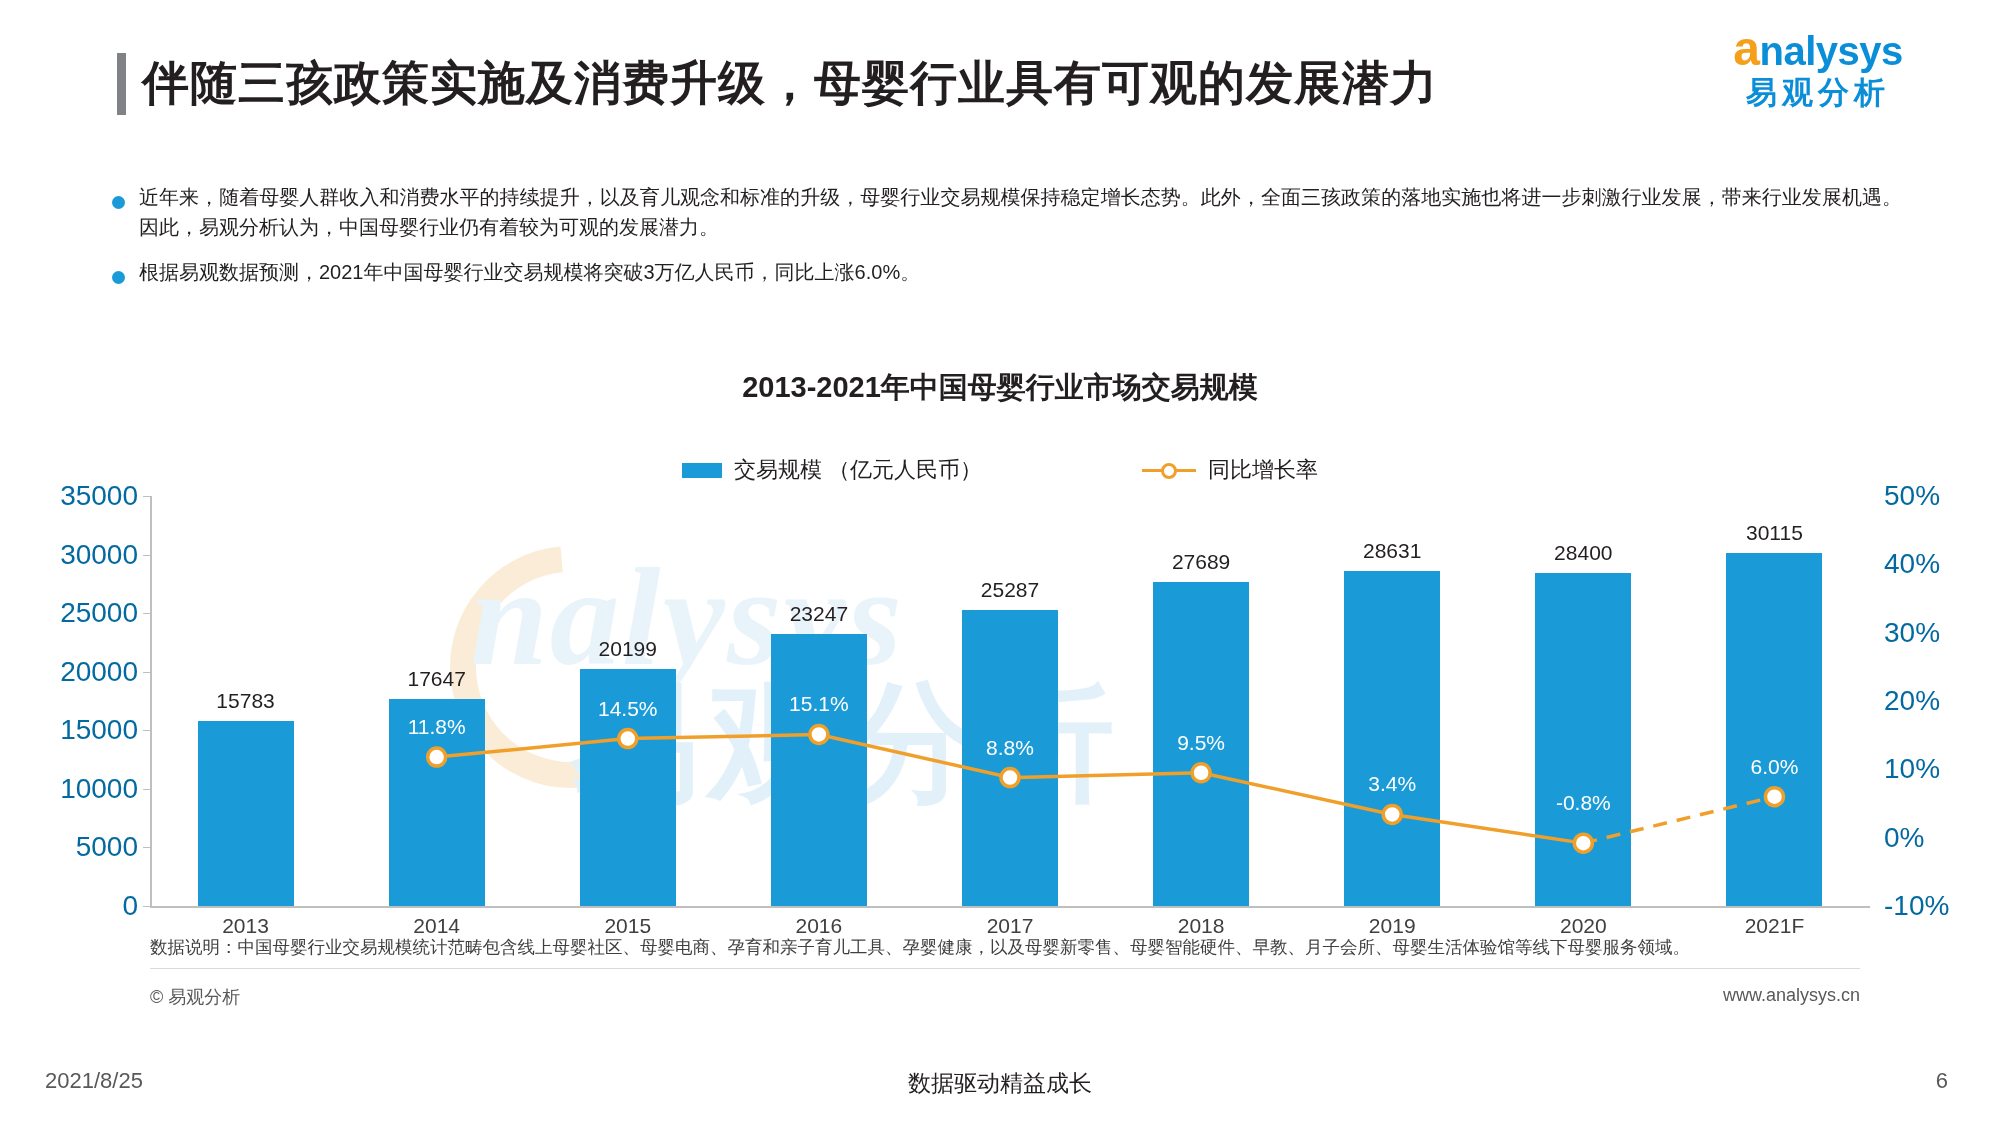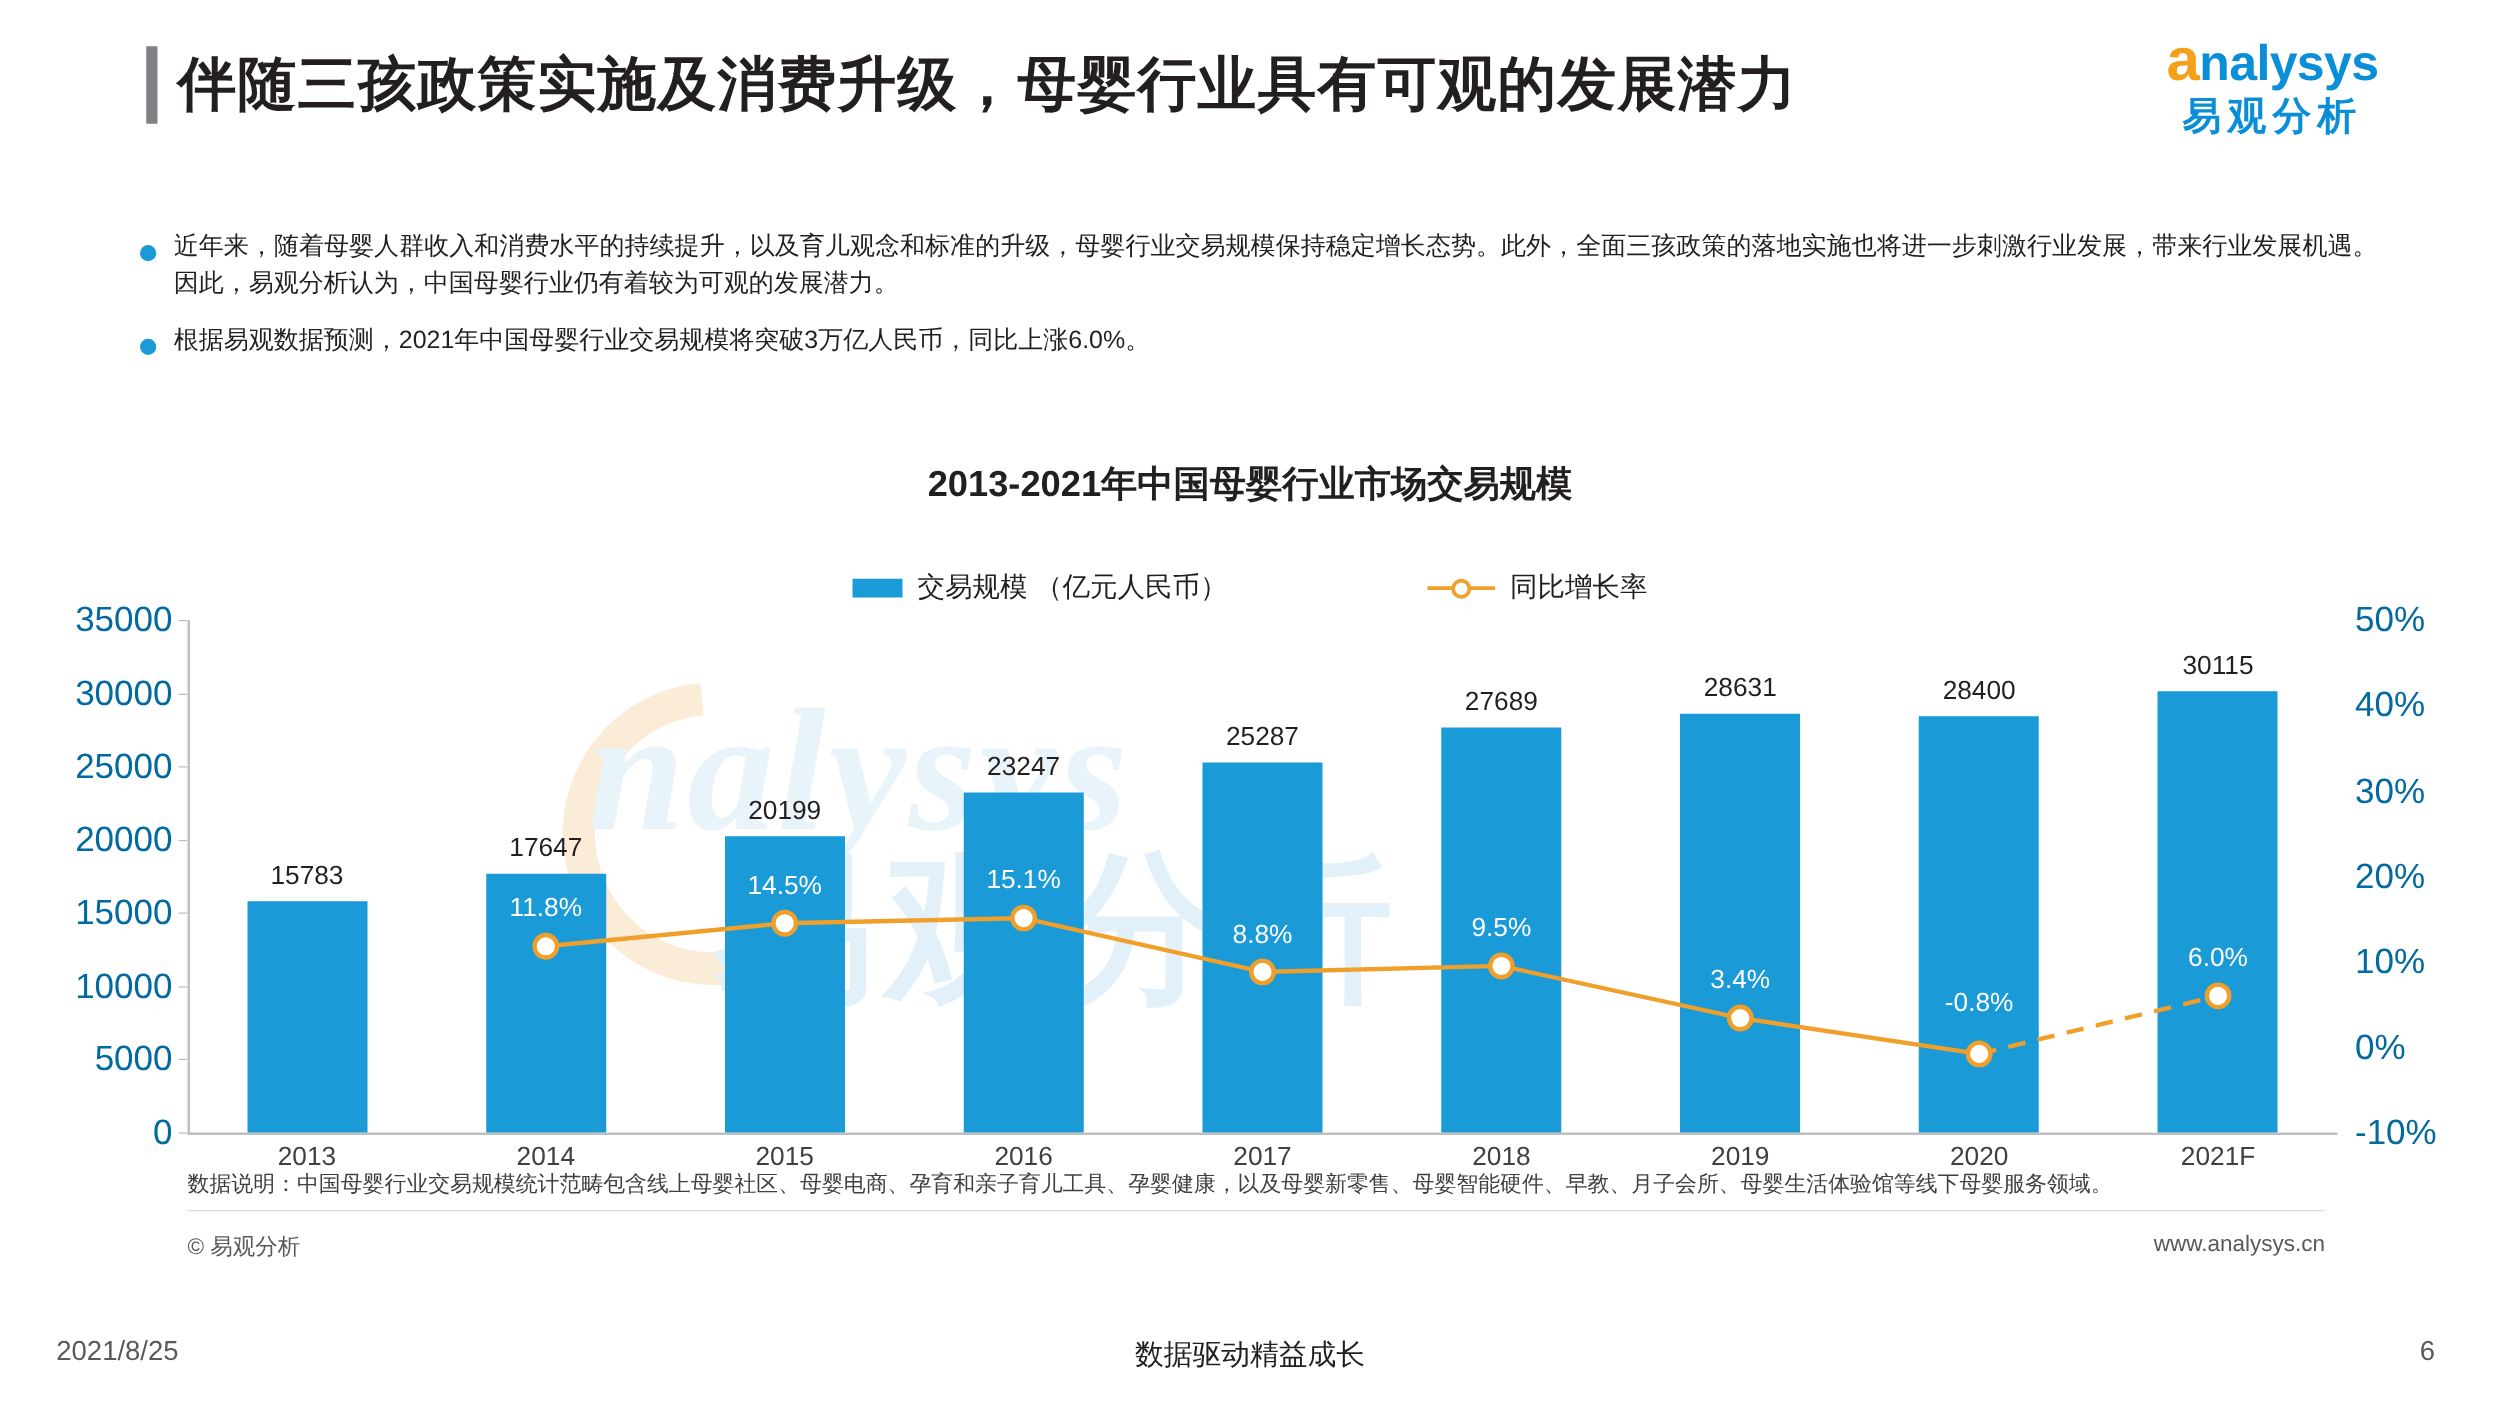--- a/index.html
+++ b/index.html
@@ -17,21 +17,21 @@
   }
   .page {
     position: absolute;
     left: 0; top: 0;
     width: 2000px; height: 1125px;
   }
 
   
   .title-row {
     position: absolute;
-    left: 80px; top: 36px;
+    left: 80px; top: 52px;
     display: flex;
     align-items: center;
     padding-left: 37px;
   }
   .title-bar {
     width: 9px;
     height: 62px;
     background: #808285;
     margin-right: 16px;
   }

